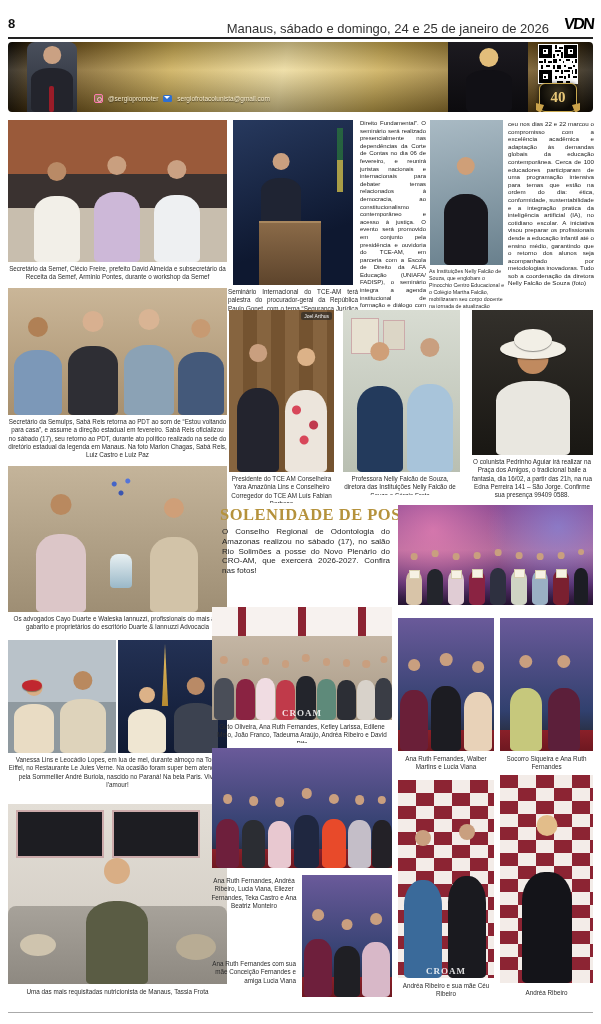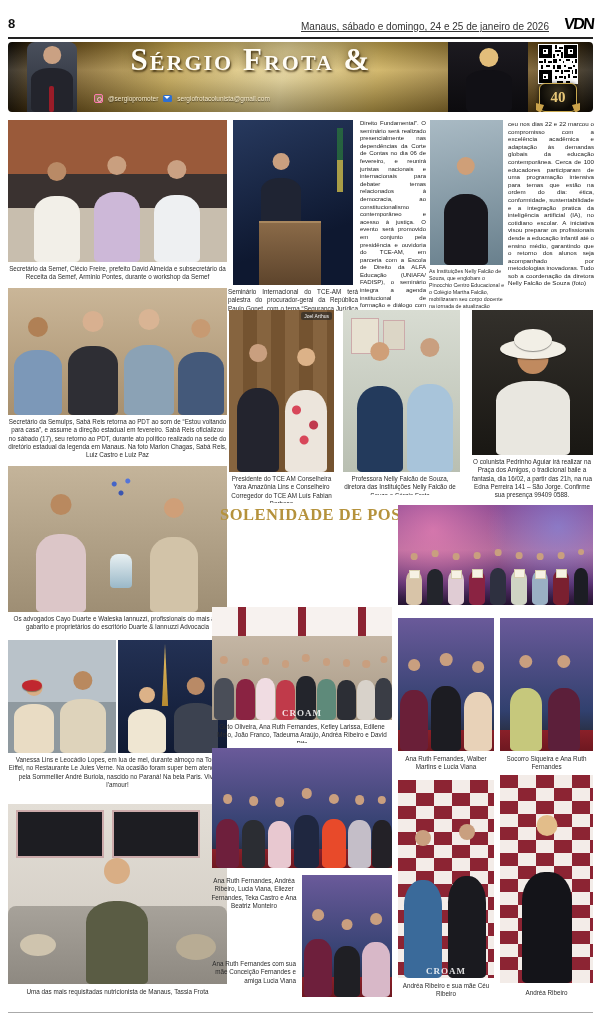--- a/index.html
+++ b/index.html
@@ -1,21 +1,21 @@
 <!DOCTYPE html>
 <html lang="pt"><head>
 <meta charset="utf-8">
 <style>
   html,body{margin:0;padding:0;background:#e8e8e8;}
   .page{position:relative;width:601px;height:1024px;background:#fff;margin:0 auto;
         font-family:"Liberation Sans",sans-serif;color:#222;overflow:hidden;}
   .abs{position:absolute;}
   
   .pagenum{position:absolute;left:8px;top:16px;font-size:13px;font-weight:bold;color:#111;}
-  .dateline{position:absolute;right:52px;top:21px;font-size:10px;color:#333;text-decoration:underline;}
+  .dateline{position:absolute;right:52px;top:21px;font-size:13px;color:#333;}
   .nplogo{position:absolute;right:8px;top:15px;font-size:16px;font-weight:900;color:#000;
           letter-spacing:-1.5px;transform:skewX(-6deg);font-family:"Liberation Sans",sans-serif;}
   .top-rule{position:absolute;left:8px;right:8px;top:37px;height:2px;background:#222;}
   .bottom-rule{position:absolute;left:8px;right:8px;top:1012px;height:1px;background:#aaa;}
   
   .masthead{position:absolute;left:8px;top:42px;width:585px;height:70px;border-radius:4px;
     background:
       linear-gradient(180deg,rgba(0,0,0,.25),rgba(255,255,255,.18) 40%,rgba(0,0,0,.35)),
       linear-gradient(100deg,#0d0903 0%,#6b4d17 9%,#c9a94f 28%,#ecd998 47%,#c9a94f 63%,#6b4d17 88%,#0d0903 100%);
     overflow:hidden;}
@@ -105,21 +105,20 @@
   <span class="nplogo">VDN</span>
   <div class="top-rule"></div>
 
   <section class="masthead">
     <div class="mh-photo mh-sergio">
       <div class="people">
         <i class="p" style="left:4px;width:42px;height:66px;--s:#23242c;--k:#caa183"></i>
         <i style="position:absolute;left:22px;bottom:0;width:5px;height:26px;background:#9a1c28;border-radius:2px;"></i>
       </div>
     </div>
-    <div class="mh-title1">Sérgio Frota &amp;</div>
     <div class="mh-social">
       <span class="ig-icon"></span>
       <span>@sergiopromoter</span>
       <span class="mail-icon"></span>
       <span>sergiofrotacolunista@gmail.com</span>
     </div>
     <div class="mh-photo mh-edilane">
       <div class="people">
         <i class="p" style="left:18px;width:46px;height:64px;--s:#111015;--k:#e2bd7a"></i>
       </div>
@@ -242,20 +241,21 @@
   <figure class="photo bg-dark" style="left:472px;top:310px;width:121px;height:145px;margin:0">
     <div class="people">
       <i class="p" style="left:24px;width:74px;height:112px;--s:#e9e7e0;--k:#c08a5f"></i>
       <i class="hat" style="left:28px;bottom:96px;width:66px;height:20px;"></i>
       <i class="hat" style="left:42px;bottom:104px;width:38px;height:22px;"></i>
     </div>
   </figure>
   <div class="cap" style="left:470px;top:458px;width:124px;height:44px">O colunista Pedrinho Aguiar irá realizar na Praça dos Amigos, o tradicional baile a fantasia, dia 16/02, a partir das 21h, na rua Edna Perreira 141 – São Jorge. Confirme sua presença 99409 0588.</div>
 
   <h2 class="posse-head" style="margin:0">SOLENIDADE DE POSSE</h2>
+  <p class="posse-p" style="left:222px;top:527px;width:168px;height:38px;margin:0">O Conselho Regional de Odontologia do Amazonas realizou no sábado (17), no salão Rio Solimões a posse do Novo Plenário do CRO-AM, que exercerá 2026-2027. Confira nas fotos!</p>
 
   <figure class="photo bg-stage" style="left:398px;top:505px;width:195px;height:100px;margin:0">
     <div class="people">
       <i class="p" style="left:8px;width:16px;height:52px;--s:#d8c4a8"></i>
       <i class="p" style="left:29px;width:16px;height:55px;--s:#23252c"></i>
       <i class="p" style="left:50px;width:16px;height:52px;--s:#e0ccd4"></i>
       <i class="p" style="left:71px;width:16px;height:53px;--s:#8a2342"></i>
       <i class="p" style="left:92px;width:16px;height:56px;--s:#2e3040"></i>
       <i class="p" style="left:113px;width:16px;height:53px;--s:#cfd4c4"></i>
       <i class="p" style="left:134px;width:16px;height:52px;--s:#9ab0c4"></i>

